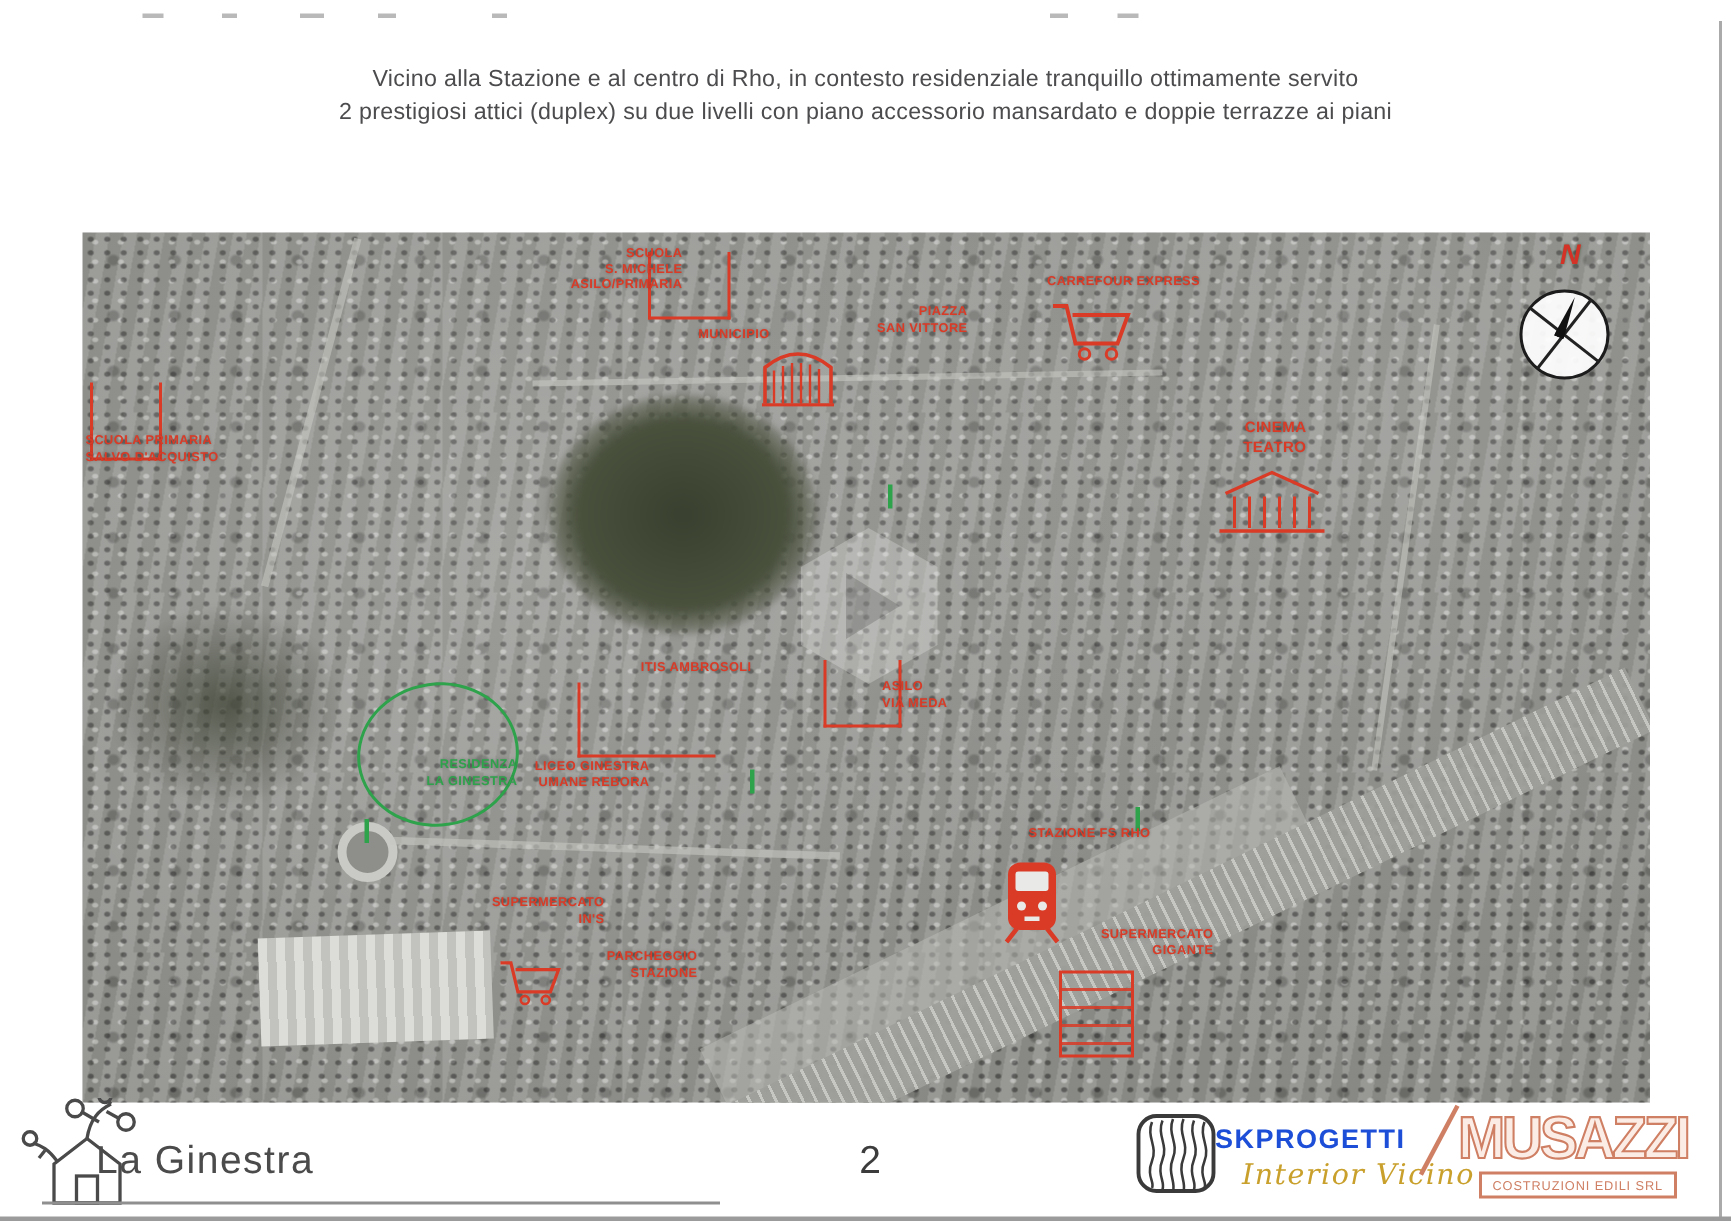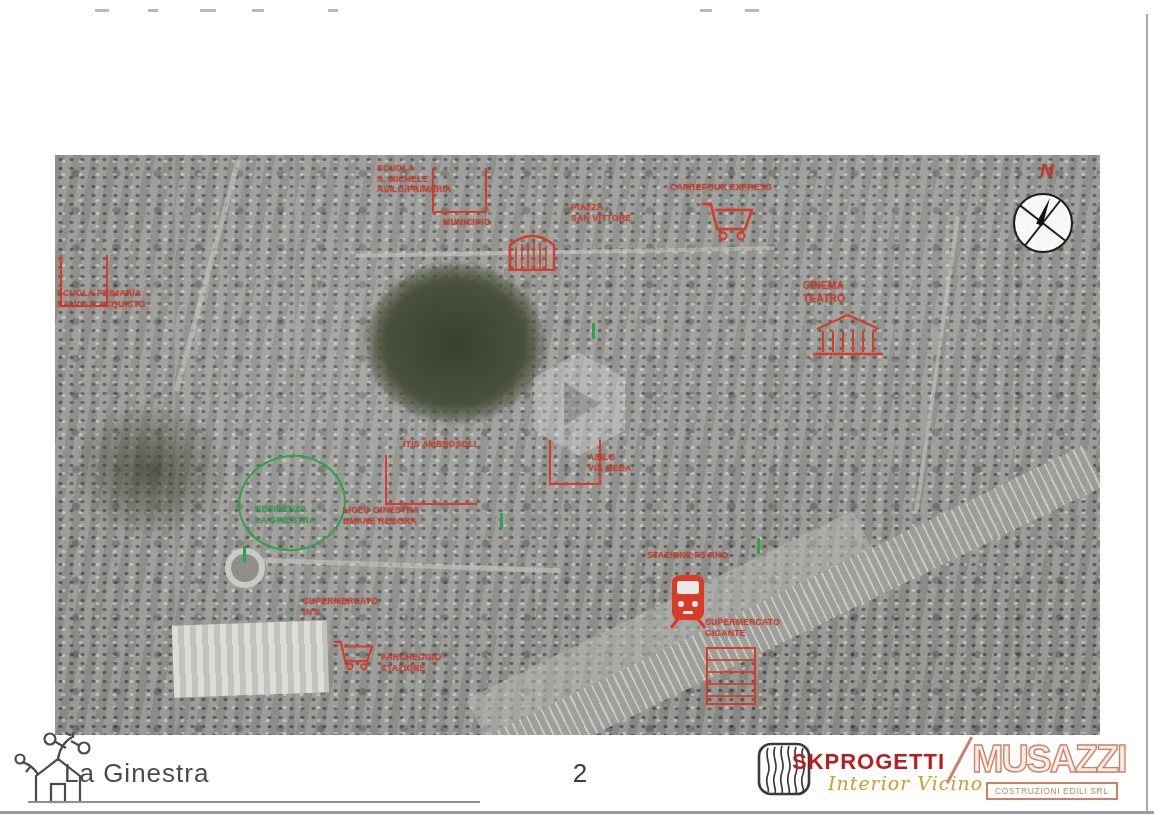--- a/index.html
+++ b/index.html
@@ -45,21 +45,21 @@
   .rail{position:absolute;left:445px;top:577px;width:660px;height:46px;
     transform:rotate(-26deg);transform-origin:left center;opacity:.92;
     background:repeating-linear-gradient(90deg,#c9c9c5 0 2px,#9e9e9a 2px 8px);}
   .roundabout{position:absolute;left:170px;top:393px;width:40px;height:40px;border-radius:50%;
     border:6px solid #c9c9c5;background:#8e8e8a;}
   .industrial{position:absolute;left:118px;top:468px;width:155px;height:72px;transform:rotate(-2deg);
     background:repeating-linear-gradient(90deg,#dcdcd8 0 6px,#c2c2be 6px 12px);}
   .road{position:absolute;background:#c6c6c2;opacity:.6;}
   
   .map-label{position:absolute;font-weight:bold;font-size:8.5px;line-height:10.5px;
-    letter-spacing:.3px;color:var(--red);white-space:pre-line;text-align:left;
+    letter-spacing:.3px;color:var(--red);white-space:pre-line;text-align:right;
     text-shadow:0 0 2px rgba(40,40,40,.35);}
   .map-label.left{text-align:left;}
   .map-label.green{color:var(--green);margin-top:35px;}
   .mark{position:absolute;border:2px solid var(--red);background:transparent;}
   .mark.open-top{border-top:none;}
   .mark.open-right{border-right:none;}
   .mark.lines{background:repeating-linear-gradient(180deg,transparent 0 10px,rgba(217,59,39,.85) 10px 12px);}
   .g-ellipse{position:absolute;border:2px solid var(--green);border-radius:50%;transform:rotate(-8deg);}
   .g-dash{position:absolute;width:3px;height:16px;background:var(--green);}
   .icon-abs{position:absolute;}
@@ -74,21 +74,21 @@
     font-style:italic;text-shadow:0 0 2px rgba(0,60,0,.5);}
   
   .watermark{position:absolute;left:477px;top:195px;opacity:.55;}
   
   .footer-logo{position:absolute;left:14px;top:732px;}
   .brand-name{position:absolute;left:64px;top:758px;font-size:26px;color:#4b4b4b;letter-spacing:1px;}
   .brand-rule{position:absolute;left:28px;top:801px;width:452px;height:2px;background:#8f8f8f;}
   .page-number{position:absolute;left:560px;top:758px;width:40px;text-align:center;
     font-size:26px;color:#3c3c3c;}
   .sk-icon{position:absolute;left:757px;top:742px;}
-  .sk-name{position:absolute;left:792px;top:749px;font-size:22px;font-weight:bold;color:#b91c1c;
+  .sk-name{position:absolute;left:810px;top:749px;font-size:18px;font-weight:bold;color:#1d4ed8;
     letter-spacing:1px;}
   .sk-tagline{position:absolute;left:828px;top:772px;font-family:"DejaVu Serif",serif;
     font-style:italic;font-size:19px;color:var(--gold);letter-spacing:1px;}
   .mz{position:absolute;left:972px;top:738px;width:170px;}
   .mz-name{font-size:36px;font-weight:bold;letter-spacing:-2px;transform:scale(1.05,1.1);
     transform-origin:left;color:#fbece5;-webkit-text-stroke:1.3px var(--salmon);
     font-family:"Liberation Sans",sans-serif;white-space:nowrap;}
   .mz-slash{position:absolute;left:-14px;top:-4px;width:2.5px;height:52px;background:var(--salmon);
     transform:rotate(28deg);}
   .mz-tagline{display:inline-block;margin:1px 0 0 14px;border:2px solid var(--salmon);
@@ -101,20 +101,22 @@
 <div class="artifact" style="left:148px;width:10px"></div>
 <div class="artifact" style="left:200px;width:16px"></div>
 <div class="artifact" style="left:252px;width:12px"></div>
 <div class="artifact" style="left:328px;width:10px"></div>
 <div class="artifact" style="left:700px;width:12px"></div>
 <div class="artifact" style="left:745px;width:14px"></div>
 <div class="edge-right"></div>
 <div class="edge-bottom"></div>
 
 <div class="header">
+  <div>Vicino alla Stazione e al centro di Rho, in contesto residenziale tranquillo ottimamente servito</div>
+  <div>2 prestigiosi attici (duplex) su due livelli con piano accessorio mansardato e doppie terrazze ai piani</div>
 </div>
 
 <div class="map">
   <div class="park"></div>
   <div class="grove"></div>
   <div class="rail-yard"></div>
   <div class="rail"></div>
   <div class="roundabout"></div>
   <div class="industrial"></div>
   <div class="road" style="left:205px;top:408px;width:300px;height:5px;transform:rotate(2deg)"></div>
@@ -197,31 +199,31 @@
 SALVO D'ACQUISTO</div>
   <div class="map-label" style="left:322px;top:8px;width:78px">SCUOLA
 S. MICHELE
 ASILO/PRIMARIA</div>
   <div class="map-label" style="left:388px;top:62px;width:70px">MUNICIPIO</div>
   <div class="map-label" style="left:516px;top:47px;width:74px">PIAZZA
 SAN VITTORE</div>
   <div class="map-label" style="left:615px;top:27px;width:130px">CARREFOUR EXPRESS</div>
   <div class="map-label" style="left:748px;top:124px;width:68px;font-size:10px;line-height:13px">CINEMA
 TEATRO</div>
-  <div class="map-label" style="left:348px;top:284px;width:110px">ITIS AMBROSOLI</div>
+  <div class="map-label" style="left:336px;top:284px;width:110px">ITIS AMBROSOLI</div>
   <div class="map-label green" style="left:200px;top:314px;width:90px">RESIDENZA
 LA GINESTRA</div>
   <div class="map-label" style="left:288px;top:350px;width:90px">LICEO GINESTRA
 UMANE REBORA</div>
   <div class="map-label left" style="left:533px;top:297px;width:60px">ASILO
 VIA MEDA</div>
   <div class="map-label" style="left:592px;top:395px;width:120px">STAZIONE FS RHO</div>
   <div class="map-label" style="left:248px;top:441px;width:100px">SUPERMERCATO
 IN'S</div>
-  <div class="map-label" style="left:326px;top:497px;width:84px">PARCHEGGIO
+  <div class="map-label" style="left:326px;top:477px;width:84px">PARCHEGGIO
 STAZIONE</div>
   <div class="map-label" style="left:650px;top:462px;width:104px">SUPERMERCATO
 GIGANTE</div>
 </div>
 
 <svg class="footer-logo" width="150" height="75" viewBox="0 0 150 75">
   <g fill="none" stroke="#4a4a4a" stroke-width="2.2">
     <path d="M22 70 V44 L44 27 L66 44 V70 Z"></path>
     <rect x="37" y="52" width="14" height="18"></rect>
     <path d="M44 27 C46 14 52 8 60 4"></path>

